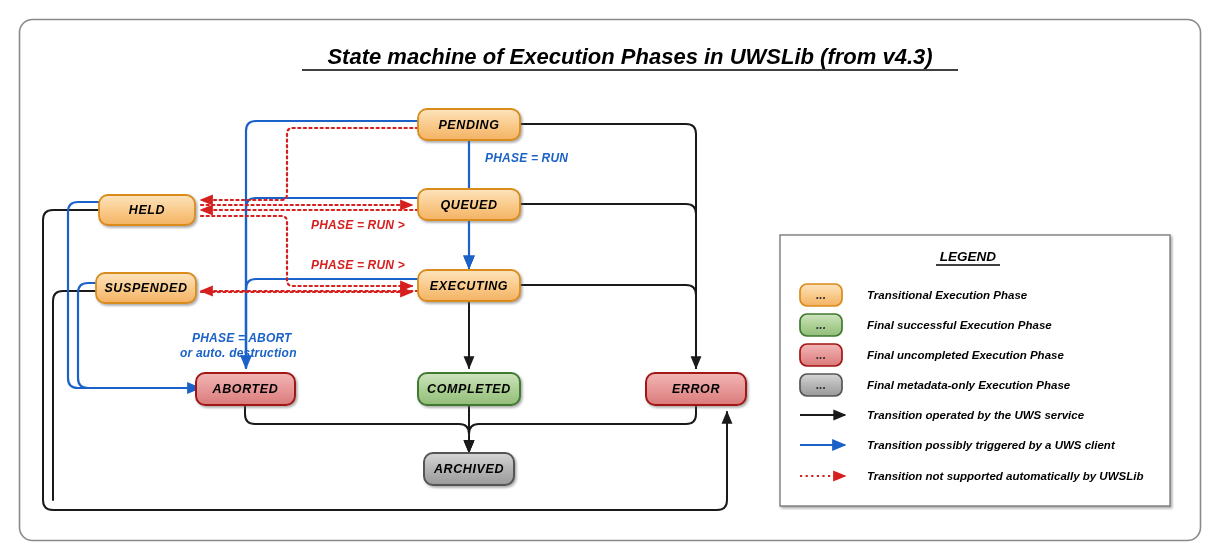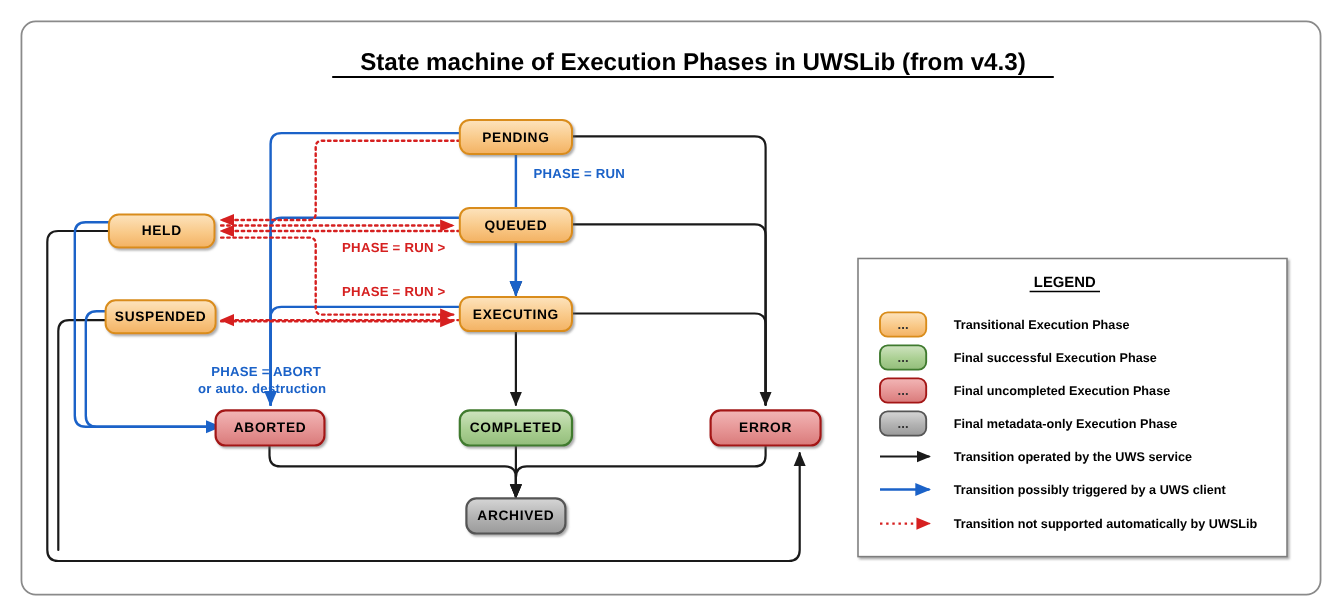--- a/index.html
+++ b/index.html
@@ -1,18 +1,18 @@
 <!DOCTYPE html>
 <html><head>
 <meta charset="utf-8">
 <style>
   html,body{margin:0;padding:0;background:#ffffff;}
   body{width:1220px;height:560px;overflow:hidden;
        font-family:"Liberation Sans","DejaVu Sans",sans-serif;}
-  #root{position:relative;width:1220px;height:460px;}
+  #root{position:relative;width:1220px;height:460px;font-style:italic;}
   svg#diagram{position:absolute;left:0;top:0;width:1220px;height:560px;}
   .nodelabel{font-family:"Liberation Sans","DejaVu Sans",sans-serif;
              font-size:12.5px;font-weight:bold;fill:#000;
              text-anchor:middle;dominant-baseline:middle;letter-spacing:.6px;}
   .edgelabel{font-family:"Liberation Sans","DejaVu Sans",sans-serif;
              font-size:12px;font-weight:bold;letter-spacing:.2px;}
   .title{font-family:"Liberation Sans","DejaVu Sans",sans-serif;
          font-size:22px;font-weight:bold;fill:#000;text-anchor:middle;}
   .legtitle{font-family:"Liberation Sans","DejaVu Sans",sans-serif;
             font-size:13.5px;font-weight:bold;fill:#000;text-anchor:middle;}

